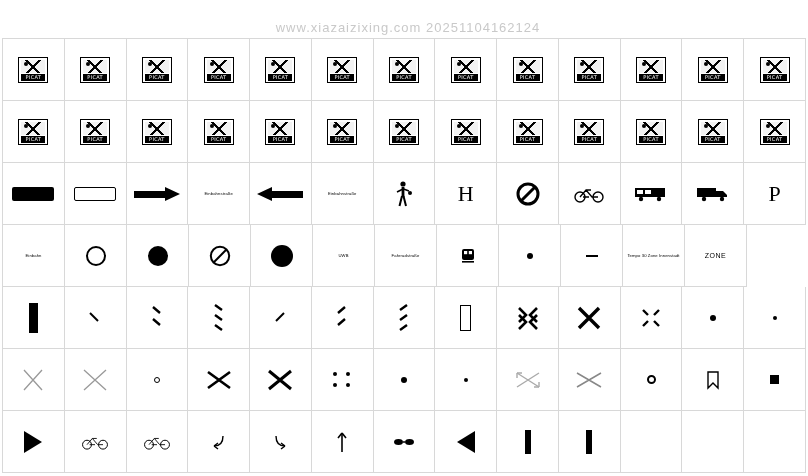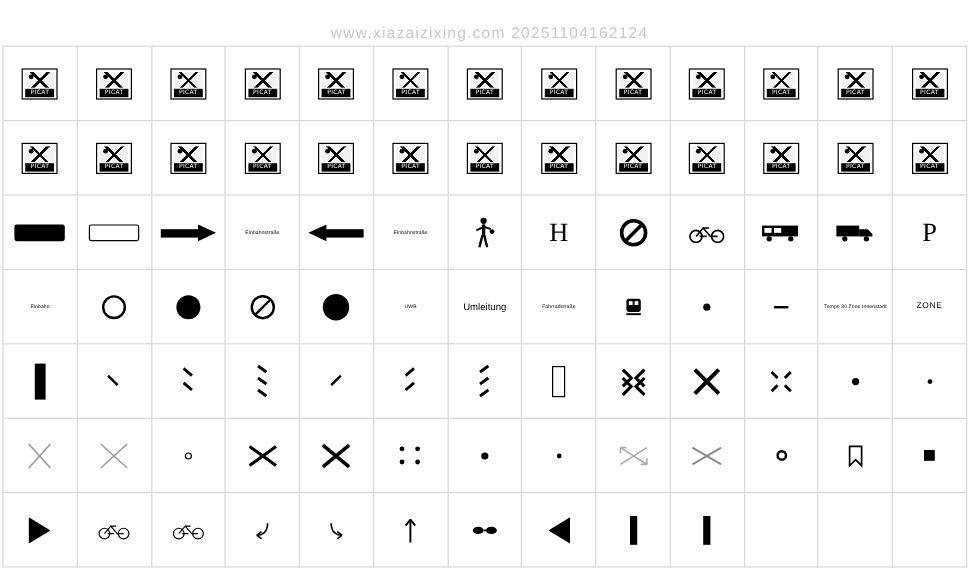--- a/index.html
+++ b/index.html
@@ -420,23 +420,20 @@
           <line x1="5" y1="19" x2="19" y2="5" stroke="#000" stroke-width="2.2"></line>
         </svg>
       </div>
       <div class="cell">
         <div class="circle-solid-lg"></div>
       </div>
       <div class="cell">
         <div class="tiny-text">UWB</div>
       </div>
       <div class="cell">
-        <div class="uml-text">Umleitung</div>
-      </div>
-      <div class="cell">
         <div class="tiny-text">Fahrradstraße</div>
       </div>
       <div class="cell">
         <svg width="18" height="18" viewBox="0 0 18 18">
           <rect x="3" y="2" width="12" height="11" rx="2" fill="#000"></rect>
           <rect x="5" y="4" width="3.2" height="3.2" fill="#fff"></rect>
           <rect x="9.8" y="4" width="3.2" height="3.2" fill="#fff"></rect>
           <rect x="3" y="14" width="12" height="1.6" fill="#000"></rect>
         </svg>
       </div>

